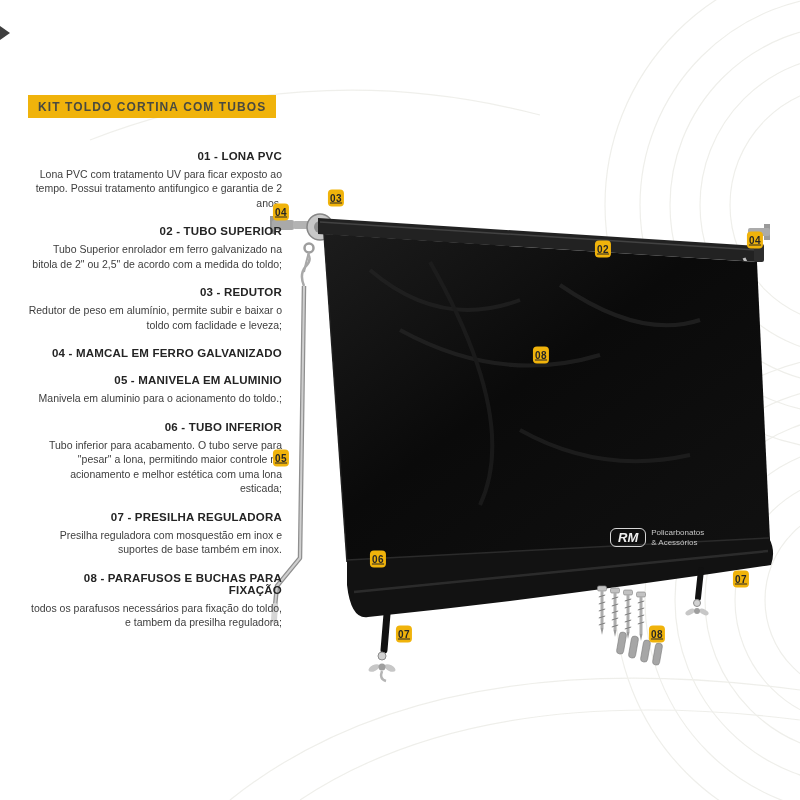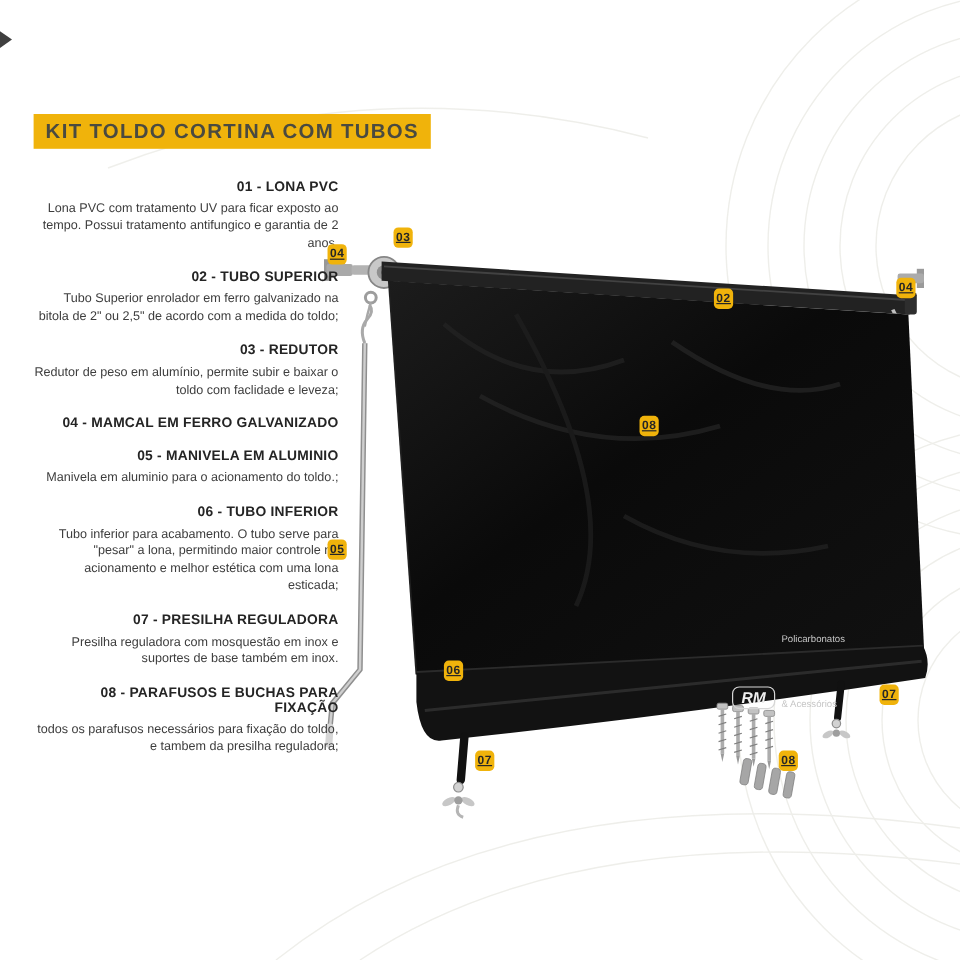--- a/index.html
+++ b/index.html
@@ -4,33 +4,33 @@
 <style>
   html,body{margin:0;padding:0;}
   .page{position:relative;width:800px;height:800px;background:#ffffff;overflow:hidden;
         font-family:"Liberation Sans",sans-serif;}
   .bg-curves{position:absolute;left:0;top:0;z-index:0;}
   .awning-svg{position:absolute;left:0;top:0;z-index:1;}
   .corner-mark{position:absolute;left:0;top:26px;width:0;height:0;z-index:2;
                border-top:7px solid transparent;border-bottom:7px solid transparent;
                border-left:10px solid #3f3f3f;}
   .title{position:absolute;left:28px;top:95px;margin:0;z-index:2;display:inline-block;
-         background:var(--accent,#F0B30B);color:#4a4a40;font-size:17px;font-weight:600;
+         background:var(--accent,#F0B30B);color:#4a4a40;font-size:12px;font-weight:600;
          letter-spacing:1.1px;padding:5px 10px 4px;}
   .items{position:absolute;left:28px;top:150px;width:254px;z-index:2;text-align:right;}
   .item{margin-bottom:15px;}
   .item h2{margin:0 0 5px;font-size:11.5px;color:#242424;letter-spacing:.2px;}
   .item p{margin:0;font-size:10.5px;color:#3d3d3d;line-height:1.38;}
   .badge{position:absolute;z-index:4;transform:translate(-50%,-50%);
          background:var(--accent,#F0B30B);color:#262626;font-weight:700;font-size:10px;
          padding:3px 2px;border-radius:4px;letter-spacing:.5px;text-decoration:underline;}
   .logo{position:absolute;left:610px;top:528px;z-index:3;display:flex;align-items:flex-end;gap:5px;}
   .logo-abbr{border:1.5px solid #d6d6d6;color:#efefef;border-radius:6px;padding:1px 7px;
              font-size:13px;font-weight:700;font-style:italic;}
-  .logo-lines{display:flex;flex-direction:column;line-height:1.2;font-size:8px;color:#c6c6c6;gap:44px;}
+  .logo-lines{display:flex;flex-direction:column;line-height:1.2;font-size:8px;color:#c6c6c6;}
 </style>
 </head>
 <body>
 
 <div class="page">
 
   <svg class="bg-curves" width="800" height="800" viewBox="0 0 800 800">
     <g stroke="#ecece7" fill="none" stroke-width="1.2" opacity="0.85">
       <circle cx="850" cy="205" r="120"></circle>
       <circle cx="850" cy="205" r="150"></circle>

